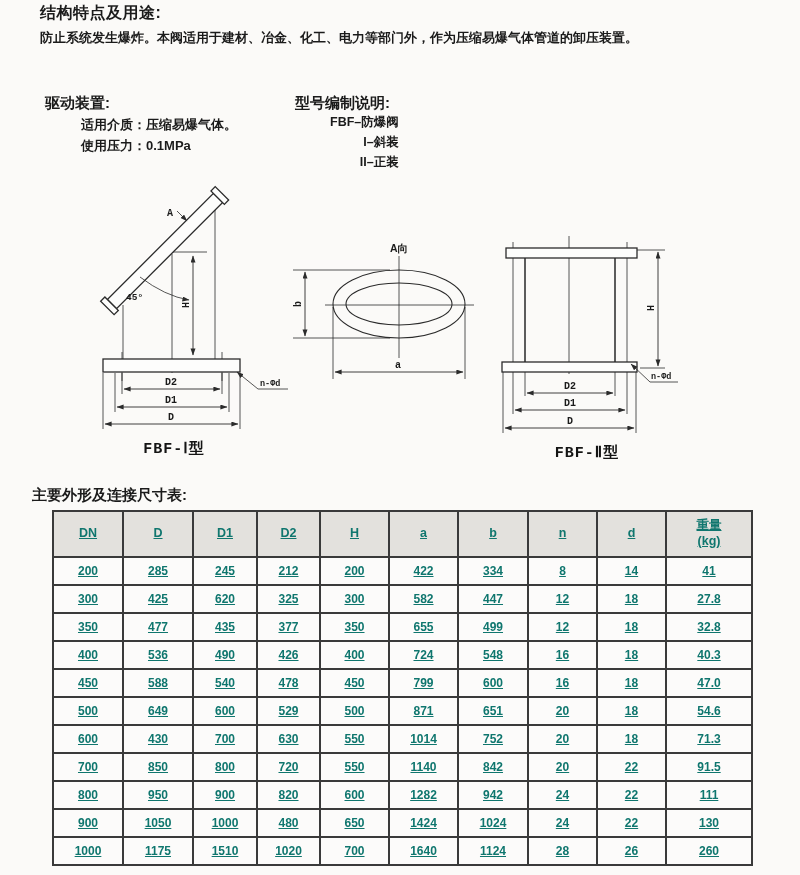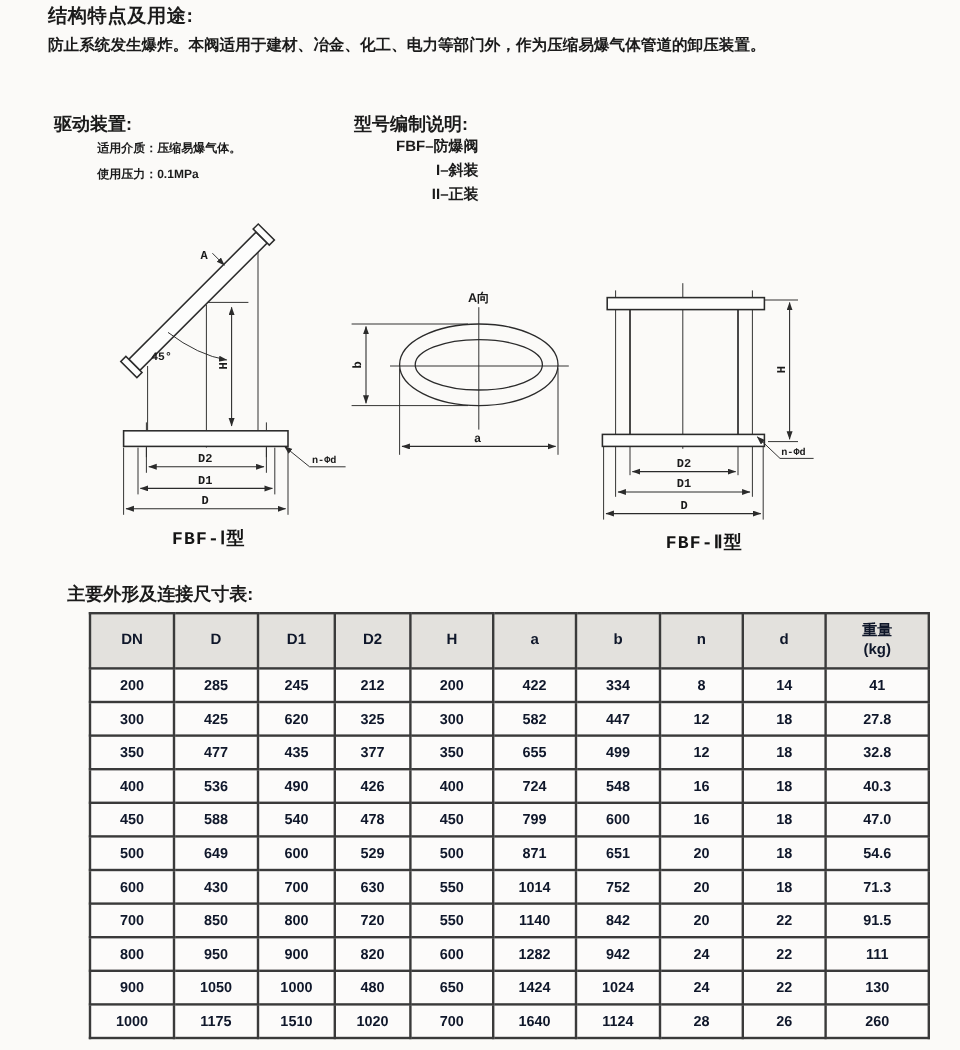--- a/index.html
+++ b/index.html
@@ -16,38 +16,38 @@
   .sec-title{
     position:absolute;
     font-size:16px;font-weight:700;letter-spacing:.5px;
   }
   .para{
     position:absolute;left:40px;top:27px;width:732px;
     font-size:13px;font-weight:700;line-height:22px;
   }
   .para .indent{text-indent:28px;}
   .sub-title{position:absolute;font-size:15px;font-weight:700;}
-  .spec-list{position:absolute;font-size:10px;font-weight:700;line-height:21px;}
+  .spec-list{position:absolute;font-size:13px;font-weight:700;line-height:21px;}
   .model-list{position:absolute;font-size:12.5px;font-weight:700;line-height:20px;}
   .drawings{position:absolute;left:0;top:170px;}
   .thin{stroke:#2b2b2b;stroke-width:.8;fill:none;}
   .wall{stroke:#2b2b2b;stroke-width:1.2;fill:none;}
   .main{stroke:#2b2b2b;stroke-width:1.3;fill:#fdfdfc;}
   .outline{stroke:#2b2b2b;stroke-width:1.1;fill:none;}
   .dim{stroke:#2b2b2b;stroke-width:.9;fill:none;
        marker-start:url(#arr);marker-end:url(#arr);}
   .dlabel{font:700 10px "Liberation Mono","DejaVu Sans Mono",monospace;fill:#1b1b1b;}
   .slabel{font:700 8.5px "Liberation Mono","DejaVu Sans Mono",monospace;fill:#1b1b1b;}
   .alabel{font:700 10.5px "Liberation Sans","DejaVu Sans",sans-serif;fill:#1b1b1b;}
   .cap{font:700 15px "Liberation Mono","DejaVu Sans Mono",monospace;fill:#141414;letter-spacing:1px;}
-  .tbl-title{position:absolute;left:56px;top:486px;font-size:15px;font-weight:700;}
+  .tbl-title{position:absolute;left:32px;top:486px;font-size:15px;font-weight:700;}
   table.dims{
-    position:absolute;left:74px;top:510px;
+    position:absolute;left:52px;top:510px;
     border-collapse:collapse;table-layout:fixed;width:699px;
-    font-size:12px;font-weight:700;color:#0f172a;
+    font-size:12px;font-weight:700;color:#0f766e;text-decoration:underline;
   }
   table.dims th,table.dims td{
     border:2px solid #3a3a3a;text-align:center;vertical-align:middle;padding:0;
   }
   table.dims th{
     background:#e3e1dd;height:44px;font-size:12.5px;white-space:pre-line;line-height:1.25;
   }
   table.dims td{height:26px;background:#fcfbfa;}
 </style>
 </head>

